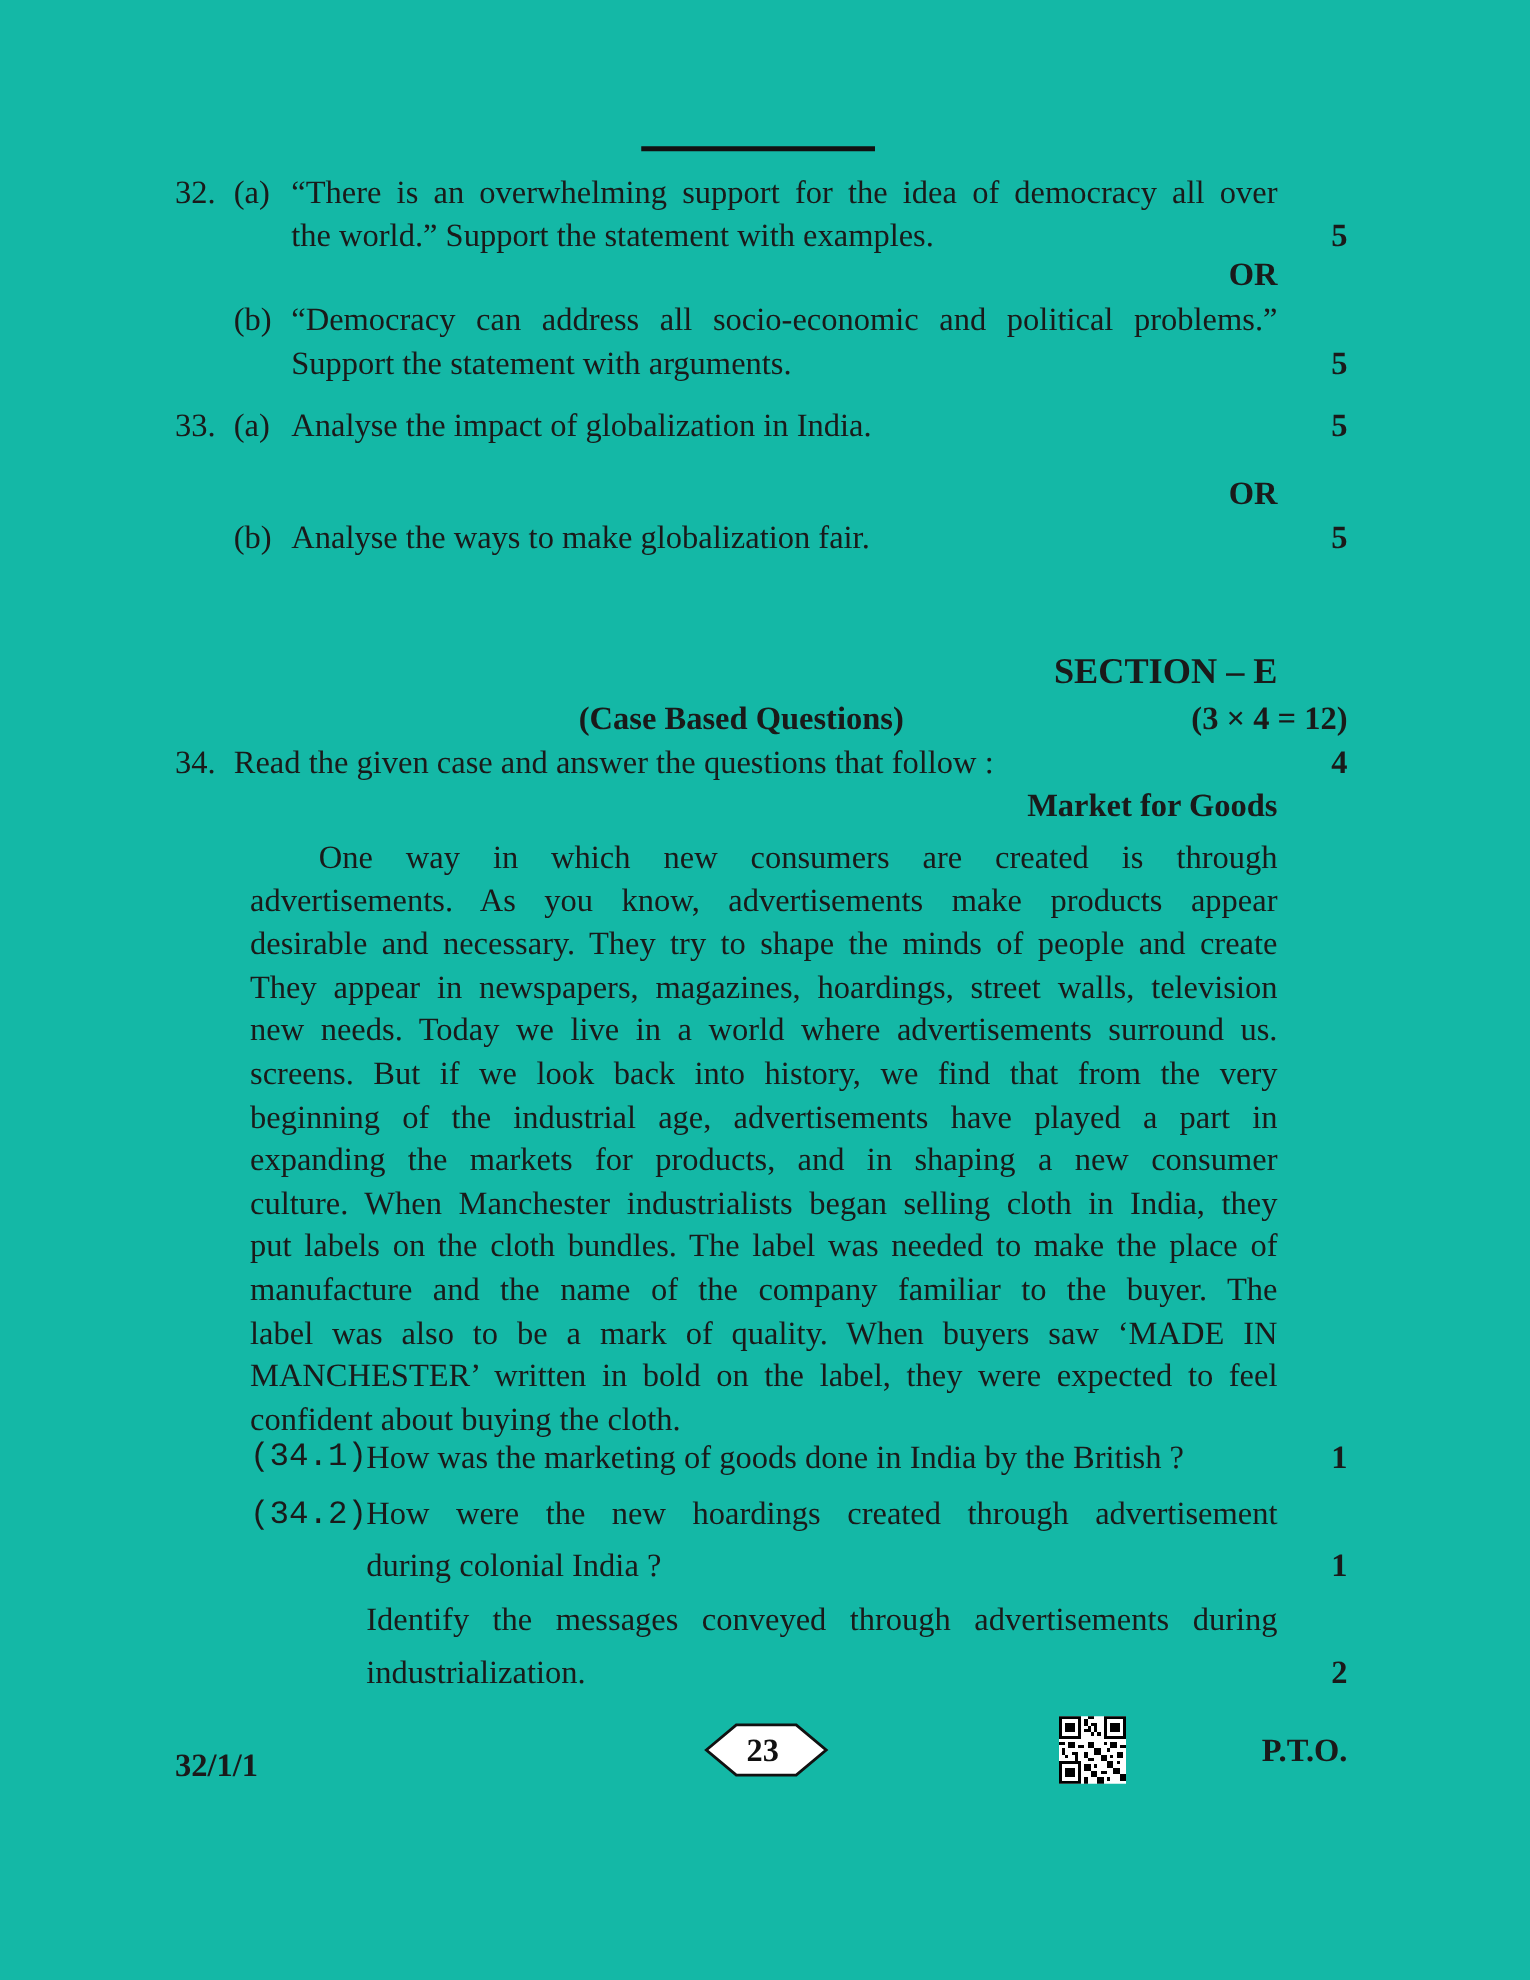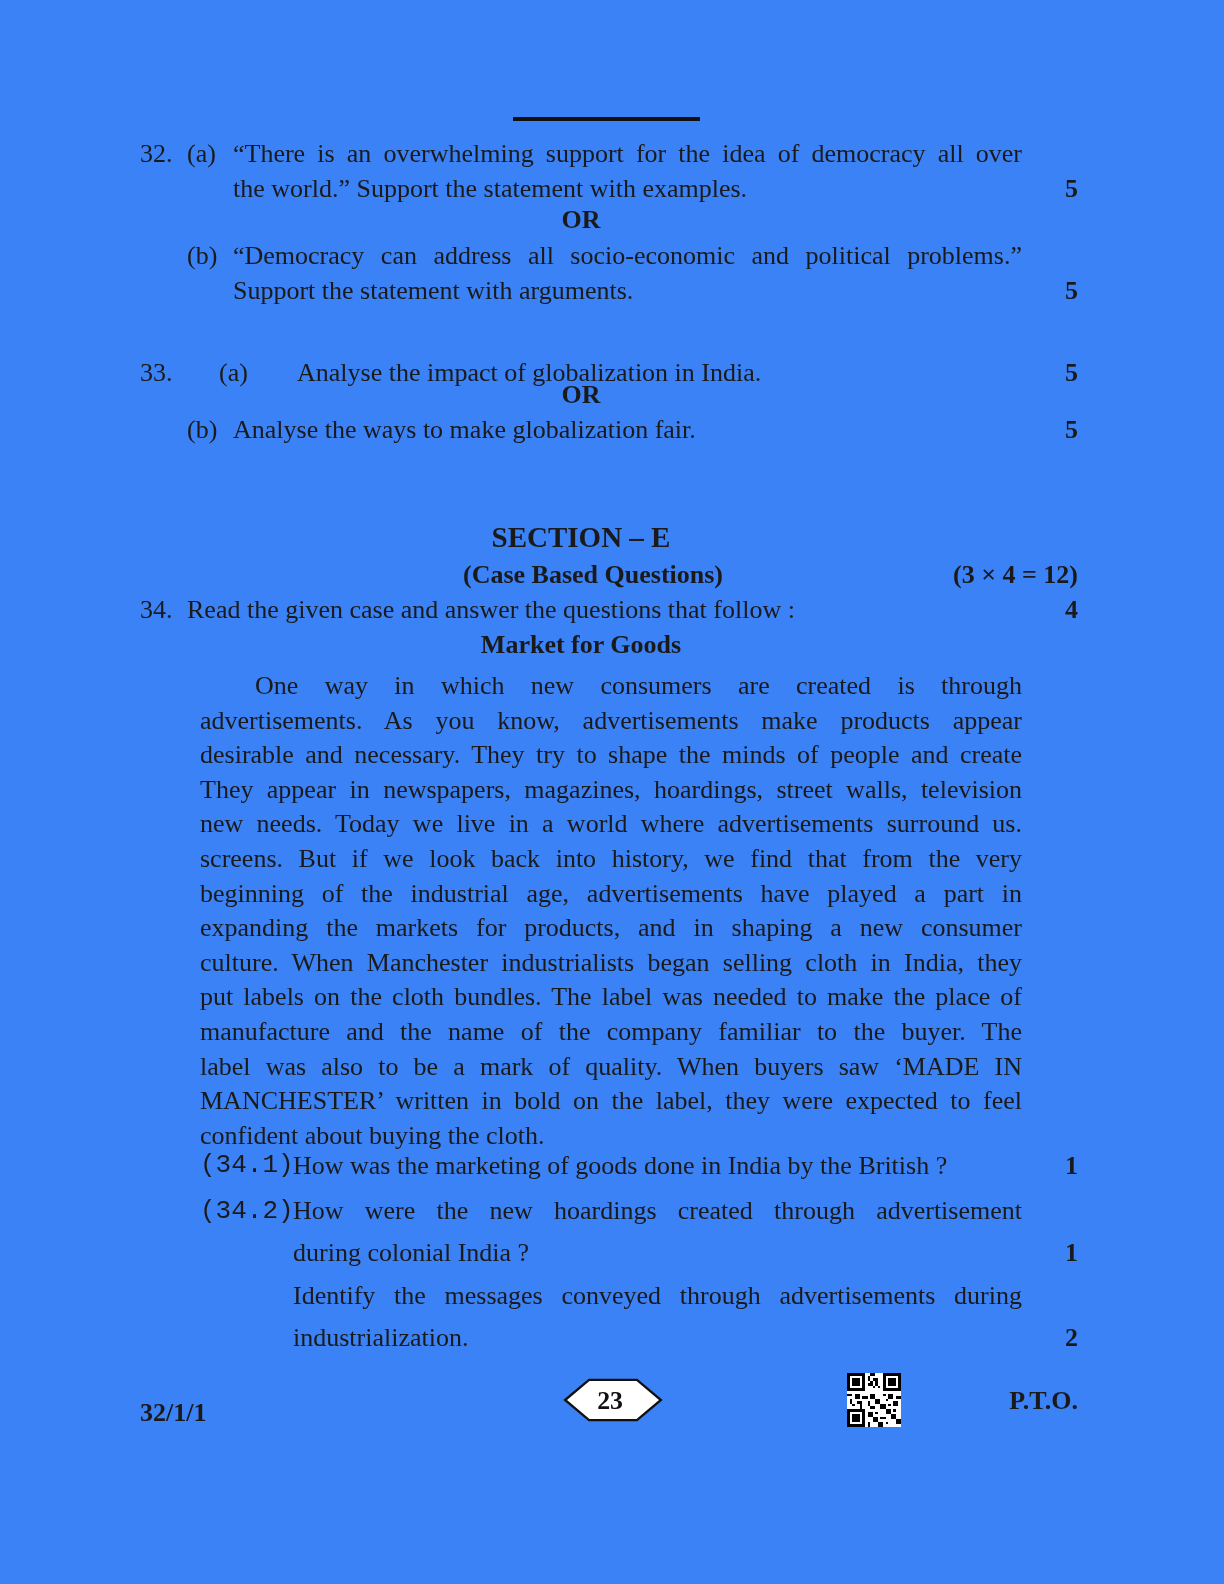--- a/index.html
+++ b/index.html
@@ -1,19 +1,19 @@
 <!DOCTYPE html>
 <html><head>
 <meta charset="utf-8">
 <style>
   html,body{margin:0;padding:0;background:#e8e8e8;}
   .page{
     position:relative;
     width:1224px;height:1584px;
-    background:#3b82f6;
+    background:#14b8a6;
     font-family:"Liberation Serif","DejaVu Serif",serif;
     color:#1a1a1a;
     font-size:26px;
     overflow:hidden;
     margin:0 auto;
   }
   .rule-top{position:absolute;left:513px;top:117px;width:187px;height:4px;background:#111;}
   .qrow{position:absolute;left:140px;width:938px;display:grid;grid-template-columns:47px 46px 1fr 56px;line-height:35px;}
   .qrow .qnum{grid-column:1;}
   .qrow .qletter{grid-column:2;}
@@ -21,21 +21,21 @@
   .qrow .qmarks{grid-column:4;text-align:right;font-weight:bold;align-self:end;}
   .introrow{grid-template-columns:47px 1fr 56px;}
   .introrow .qtext{grid-column:2;}
   .introrow .qmarks{grid-column:3;}
   .subrow{position:absolute;left:200px;width:878px;display:grid;grid-template-columns:93px 1fr 56px;line-height:42px;}
   .subrow .slabel{grid-column:1;font-family:Liberation Mono, monospace;}
   .subrow .stext{grid-column:2;}
   .subrow .smarks{grid-column:3;text-align:right;font-weight:bold;align-self:end;}
   .subrow.oneline{line-height:35px;}
   .centered{position:absolute;left:140px;width:882px;text-align:center;line-height:35px;}
-  .bold{font-weight:bold;}
+  .bold{font-weight:bold;text-align:right;}
   .just{text-align:justify;text-align-last:justify;}
   .para{position:absolute;left:200px;top:669px;width:822px;line-height:34.6px;}
   .para .pline{text-align:justify;text-align-last:justify;}
   .para .pline.lastline{text-align:left;text-align-last:left;}
   .para .pline.firstline{text-indent:55px;}
   .subtitle-row{position:absolute;left:140px;top:557px;width:938px;height:36px;line-height:35px;}
   .subtitle-row .sub-center{position:absolute;left:12px;width:882px;text-align:center;font-weight:bold;}
   .subtitle-row .sub-marks{position:absolute;right:0;top:0;font-weight:bold;white-space:nowrap;}
   .footer-row{position:absolute;left:140px;top:1383px;width:938px;height:40px;line-height:35px;}
   .paper-code{position:absolute;left:0;top:12px;font-weight:bold;}
@@ -65,21 +65,21 @@
   <div class="qrow" style="top:238px;">
     <div class="qnum"></div>
     <div class="qletter">(b)</div>
     <div class="qtext">
       <div class="just">“Democracy can address all socio-economic and political problems.”</div>
       <div>Support the statement with arguments.</div>
     </div>
     <div class="qmarks">5</div>
   </div>
 
-  <div class="qrow" style="top:355px;gap:32px;">
+  <div class="qrow" style="top:323px;">
     <div class="qnum">33.</div>
     <div class="qletter">(a)</div>
     <div class="qtext">Analyse the impact of globalization in India.</div>
     <div class="qmarks">5</div>
   </div>
 
   <div class="centered bold" style="top:377px;">OR</div>
 
   <div class="qrow" style="top:412px;">
     <div class="qnum"></div>

